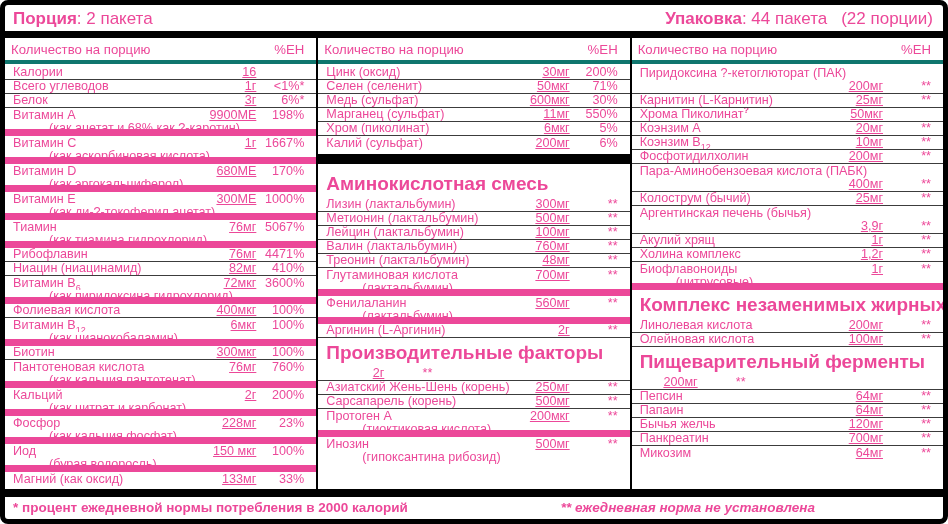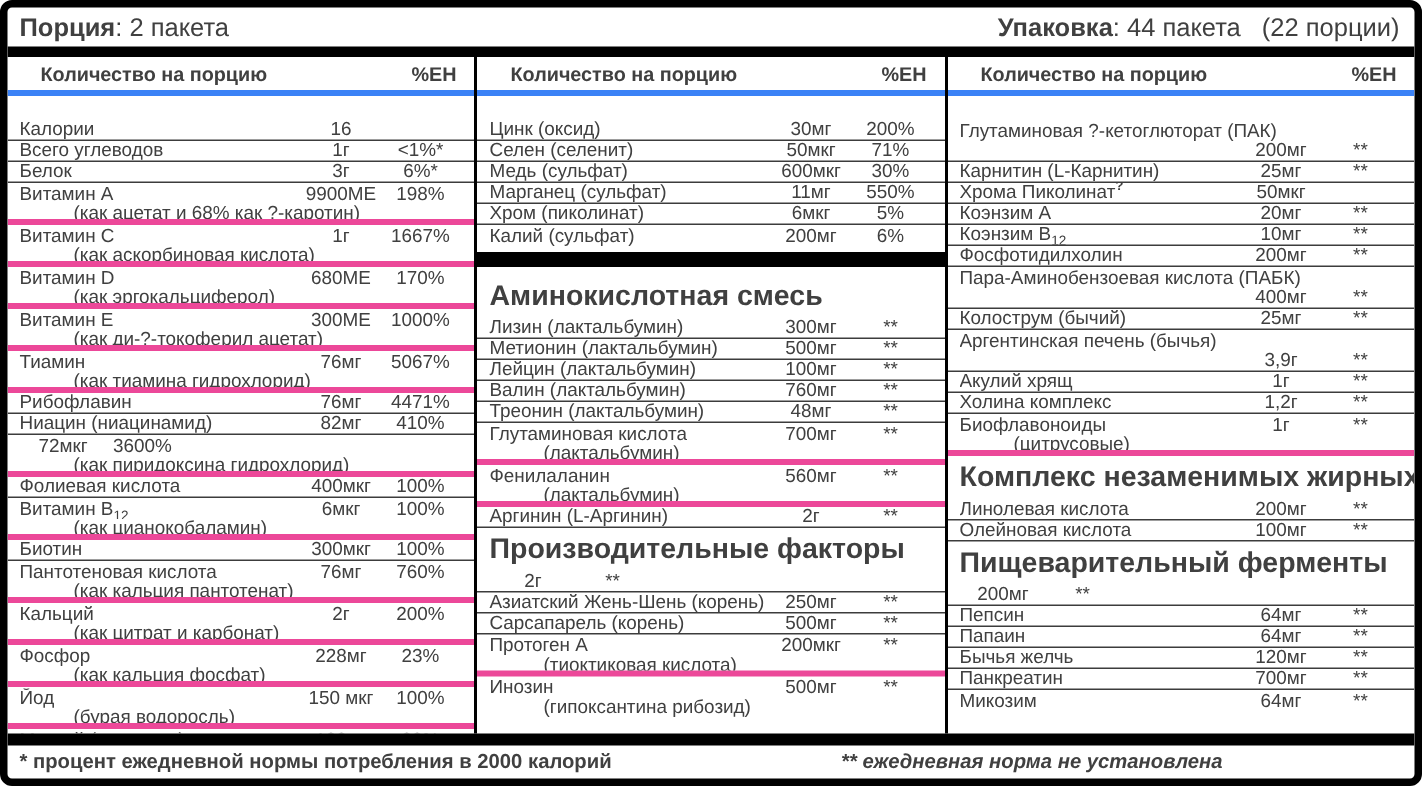--- a/index.html
+++ b/index.html
@@ -1,40 +1,40 @@
 <!DOCTYPE html>
 <html lang="ru"><head>
 <meta charset="utf-8">
 <style>
   html,body{margin:0;padding:0;background:#fff;}
   .label{
     width:948px;height:524px;box-sizing:border-box;
     border:5px solid #000;border-radius:8px;background:#fff;
-    font-family:"Liberation Sans","DejaVu Sans",sans-serif;color:#404040;
+    font-family:"Liberation Sans","DejaVu Sans",sans-serif;color:#ec4899;
     display:flex;flex-direction:column;overflow:hidden;
   }
   .titlebar{display:flex;justify-content:space-between;align-items:baseline;
     padding:4px 10px 3px 8px;font-size:17px;line-height:19px;}
   .titlebar b{font-weight:bold;}
   .titlebar .note{margin-left:14px;}
   .tbar{height:7px;background:#000;flex:none;}
   .bbar{height:8px;background:#000;flex:none;}
   .cols{flex:1;display:flex;min-height:0;}
   .col{flex:1;display:flex;flex-direction:column;overflow:hidden;min-width:0;}
   .col+.col{border-left:2px solid #000;}
-  .col-header{display:flex;justify-content:space-between;font-weight:bold;
-    font-size:13.2px;line-height:15px;padding:4px 12px 3px 22px;border-bottom:4px solid #3b82f6;flex:none;}
-  .rows{flex:1;overflow:hidden;padding-top:16px;}
+  .col-header{display:flex;justify-content:space-between;font-weight:normal;
+    font-size:13.2px;line-height:15px;padding:4px 12px 3px 6px;border-bottom:4px solid #0f766e;flex:none;}
+  .rows{flex:1;overflow:hidden;padding-top:2px;}
   .row{display:flex;align-items:flex-end;padding:0 12px 0 8px;
     font-size:12.6px;line-height:13px;height:14px;border-bottom:1px solid #3c3c3c;box-sizing:border-box;}
   .row .nm{flex:1;min-width:0;white-space:nowrap;overflow:hidden;}
-  .row .amt{min-width:58px;text-align:center;white-space:nowrap;}
-  .row .pct{min-width:48px;text-align:center;white-space:nowrap;}
+  .row .amt{min-width:58px;text-align:right;white-space:nowrap;text-decoration:underline;}
+  .row .pct{min-width:48px;text-align:right;white-space:nowrap;}
   .subrow{padding:0 12px 0 44px;font-size:12.6px;line-height:13px;height:14px;
-    border-bottom:4px solid #ec4899;box-sizing:border-box;white-space:nowrap;overflow:hidden;}
+    border-bottom:7px solid #ec4899;box-sizing:border-box;white-space:nowrap;overflow:hidden;}
   .nl{border-bottom:none;}
   .shead{font-weight:bold;font-size:19px;line-height:14px;padding:8px 12px 7px 8px;white-space:nowrap;}
   .cbar{height:10px;background:#000;margin:4px 0 5px 0;}
   .footer{display:flex;align-items:flex-end;padding:3px 10px 4px 8px;
     font-weight:bold;font-size:13.5px;line-height:15px;flex:none;}
   .footer .fr{margin-left:auto;margin-right:118px;font-style:italic;}
   sub,sup{font-size:9px;line-height:0;}
   sup{font-weight:bold;}
 </style>
 </head>
@@ -109,20 +109,21 @@
             <span class="nm">Рибофлавин</span>
             <span class="amt">76мг</span>
             <span class="pct">4471%</span>
           </div>
           <div class="row">
             <span class="nm">Ниацин (ниацинамид)</span>
             <span class="amt">82мг</span>
             <span class="pct">410%</span>
           </div>
           <div class="row nl">
+            <span class="nm">Витамин B<sub>6</sub></span>
             <span class="amt">72мкг</span>
             <span class="pct">3600%</span>
           </div>
           <div class="subrow">(как пиридоксина гидрохлорид)</div>
           <div class="row">
             <span class="nm">Фолиевая кислота</span>
             <span class="amt">400мкг</span>
             <span class="pct">100%</span>
           </div>
           <div class="row nl">
@@ -276,21 +277,21 @@
           <div class="subrow nl">(гипоксантина рибозид)</div>
         </div>
     </div>
     <div class="col">
       <div class="col-header">
         <span>Количество на порцию</span>
         <span>%ЕН</span>
       </div>
       <div class="rows">
           <div class="row nl">
-            <span class="nm">Глутаминовая ?-кетоглюторат (ПАК)</span>
+            <span class="nm">Пиридоксина ?-кетоглюторат (ПАК)</span>
           </div>
           <div class="row">
             <span class="nm"></span>
             <span class="amt">200мг</span>
             <span class="pct">**</span>
           </div>
           <div class="row">
             <span class="nm">Карнитин (L-Карнитин)</span>
             <span class="amt">25мг</span>
             <span class="pct">**</span>

